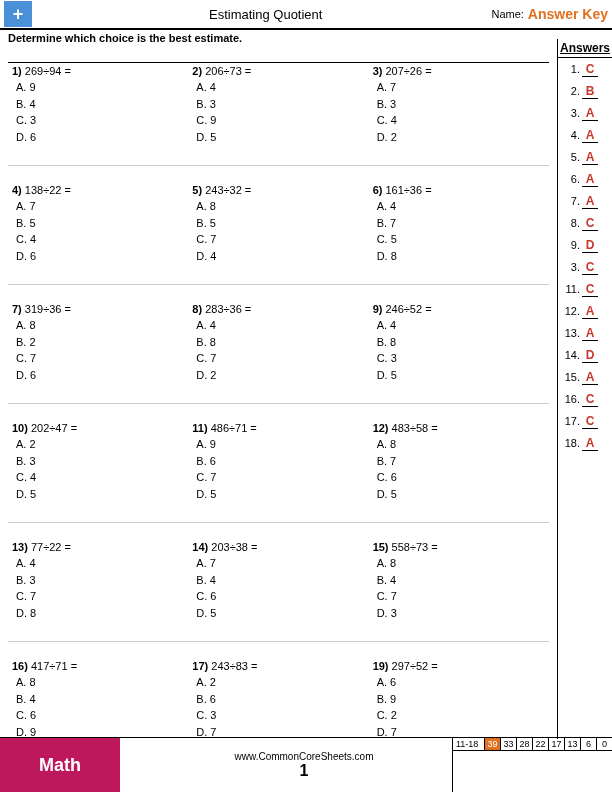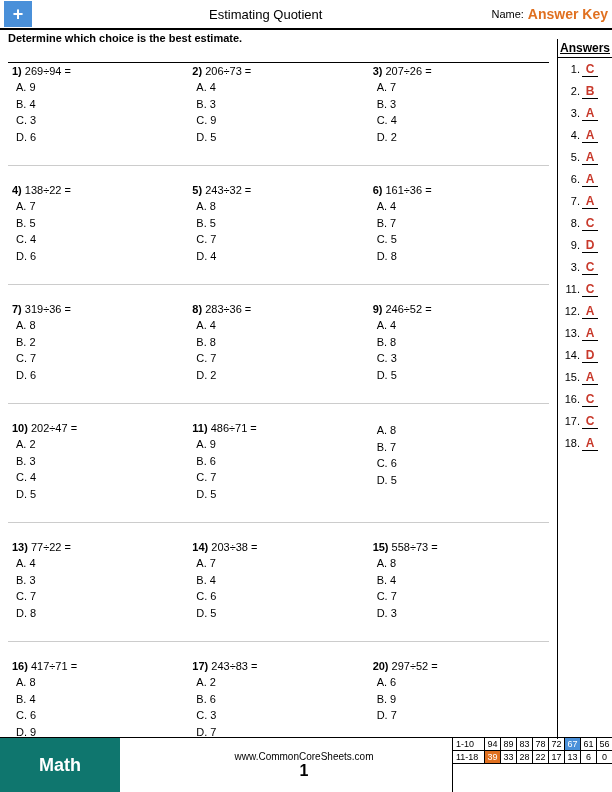--- a/index.html
+++ b/index.html
@@ -145,21 +145,21 @@
       bottom: 0;
       left: 0;
       right: 0;
       height: 55px;
       border-top: 1px solid black;
       display: flex;
       align-items: stretch;
     }
     .footer-math-box {
       width: 120px;
-      background: #0f766e;
+      background: #be185d;
       display: flex;
       align-items: center;
       justify-content: center;
       color: white;
       font-size: 18px;
       font-weight: bold;
     }
     .footer-center {
       flex: 1;
       display: flex;
@@ -376,20 +376,21 @@
             <div class="problem-choice">D.  5</div>
     </div>
           <div class="problem-block">
       <div class="problem-title"><strong>11)</strong> 486÷71 =</div>
       <div class="problem-choice">A.  9</div>
             <div class="problem-choice">B.  6</div>
             <div class="problem-choice">C.  7</div>
             <div class="problem-choice">D.  5</div>
     </div>
           <div class="problem-block">
+      <div class="problem-title"><strong>12)</strong> 483÷58 =</div>
       <div class="problem-choice">A.  8</div>
             <div class="problem-choice">B.  7</div>
             <div class="problem-choice">C.  6</div>
             <div class="problem-choice">D.  5</div>
     </div>
         </div>
         <div class="section-divider"></div>
         <div class="problem-row">
           <div class="problem-block">
       <div class="problem-title"><strong>13)</strong> 77÷22 =</div>
@@ -423,49 +424,37 @@
             <div class="problem-choice">D.  9</div>
     </div>
           <div class="problem-block">
       <div class="problem-title"><strong>17)</strong> 243÷83 =</div>
       <div class="problem-choice">A.  2</div>
             <div class="problem-choice">B.  6</div>
             <div class="problem-choice">C.  3</div>
             <div class="problem-choice">D.  7</div>
     </div>
           <div class="problem-block">
-      <div class="problem-title"><strong>20)</strong> 297÷52 =</div>
+      <div class="problem-title"><strong>19)</strong> 297÷52 =</div>
       <div class="problem-choice">A.  6</div>
             <div class="problem-choice">B.  9</div>
+            <div class="problem-choice">C.  2</div>
             <div class="problem-choice">D.  7</div>
     </div>
         </div>
       </div>
   </div>
 
   <div class="footer">
     <div class="footer-math-box">Math</div>
     <div class="footer-center">
       <div>www.CommonCoreSheets.com</div>
       <div class="footer-page-num">1</div>
     </div>
     <div class="footer-right" id="score-table">
-        <div class="score-row">
-          <span class="score-label">1-10</span>
-          <div class="score-cells">
-            <span class="score-cell">94</span>
-            <span class="score-cell">89</span>
-            <span class="score-cell">83</span>
-            <span class="score-cell">78</span>
-            <span class="score-cell">72</span>
-            <span class="score-cell" style="background: rgb(74, 144, 217); color: white;">67</span>
-            <span class="score-cell">61</span>
-            <span class="score-cell">56</span>
-          </div>
-        </div>
         <div class="score-row">
           <span class="score-label">11-18</span>
           <div class="score-cells">
             <span class="score-cell" style="background: rgb(224, 112, 32); color: white;">39</span>
             <span class="score-cell">33</span>
             <span class="score-cell">28</span>
             <span class="score-cell">22</span>
             <span class="score-cell">17</span>
             <span class="score-cell">13</span>
             <span class="score-cell">6</span>

